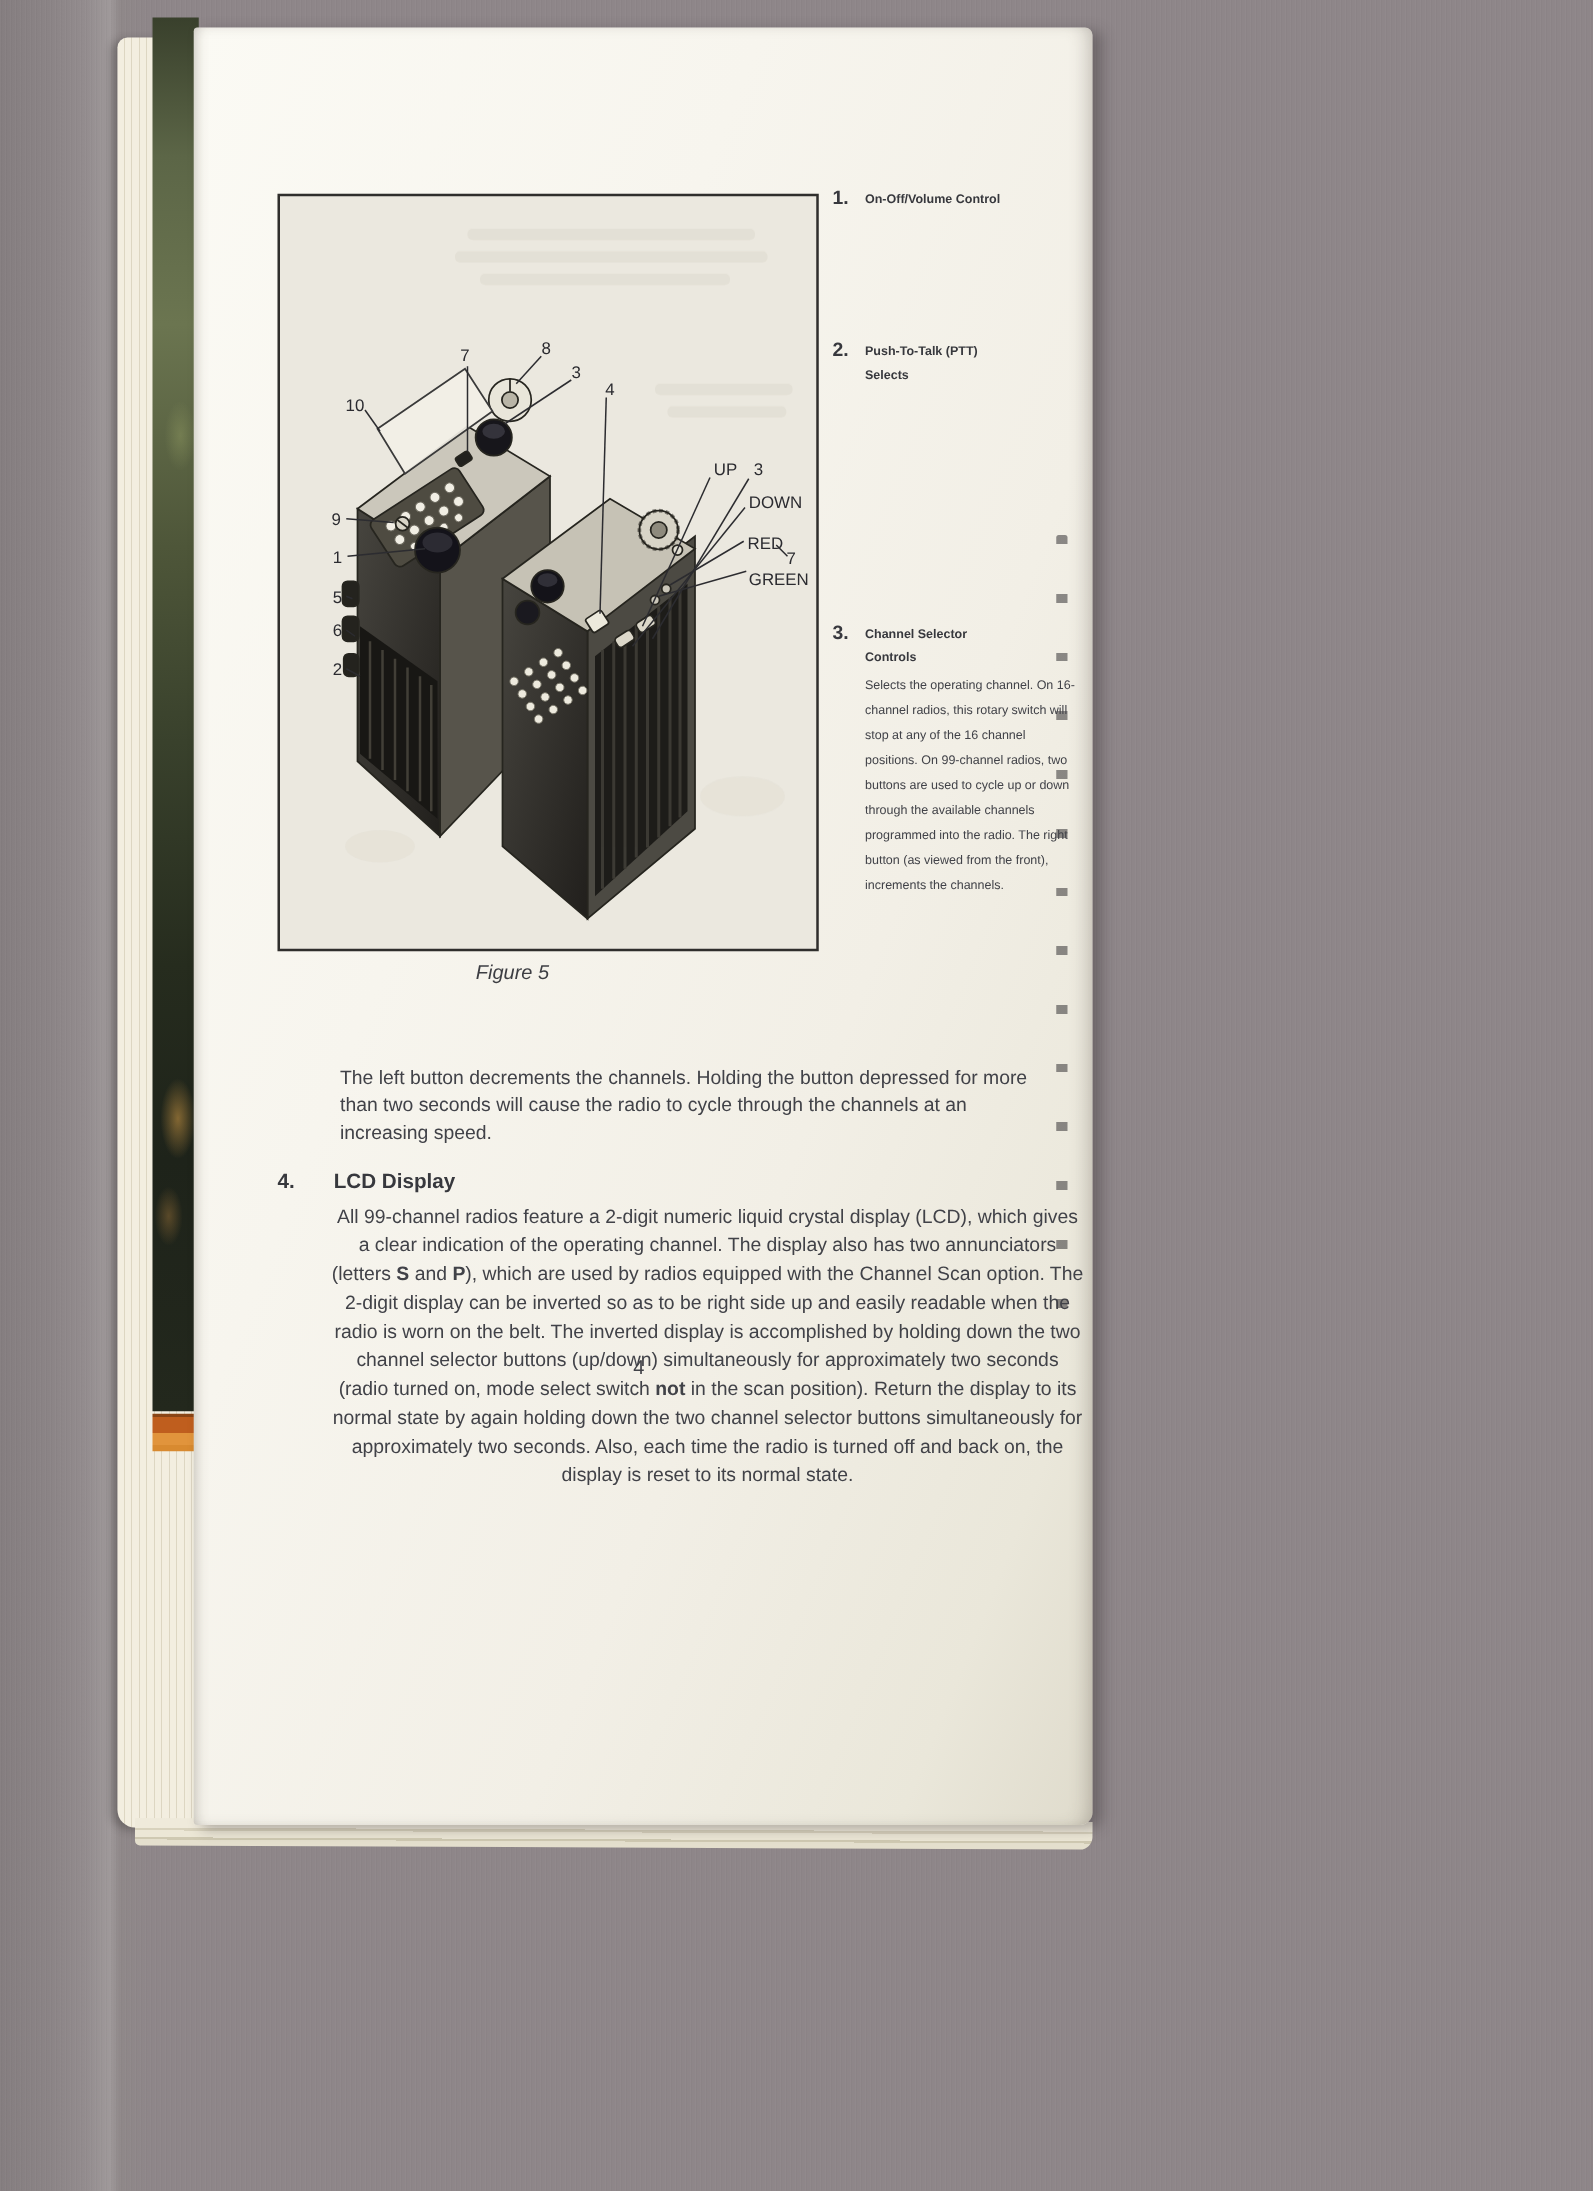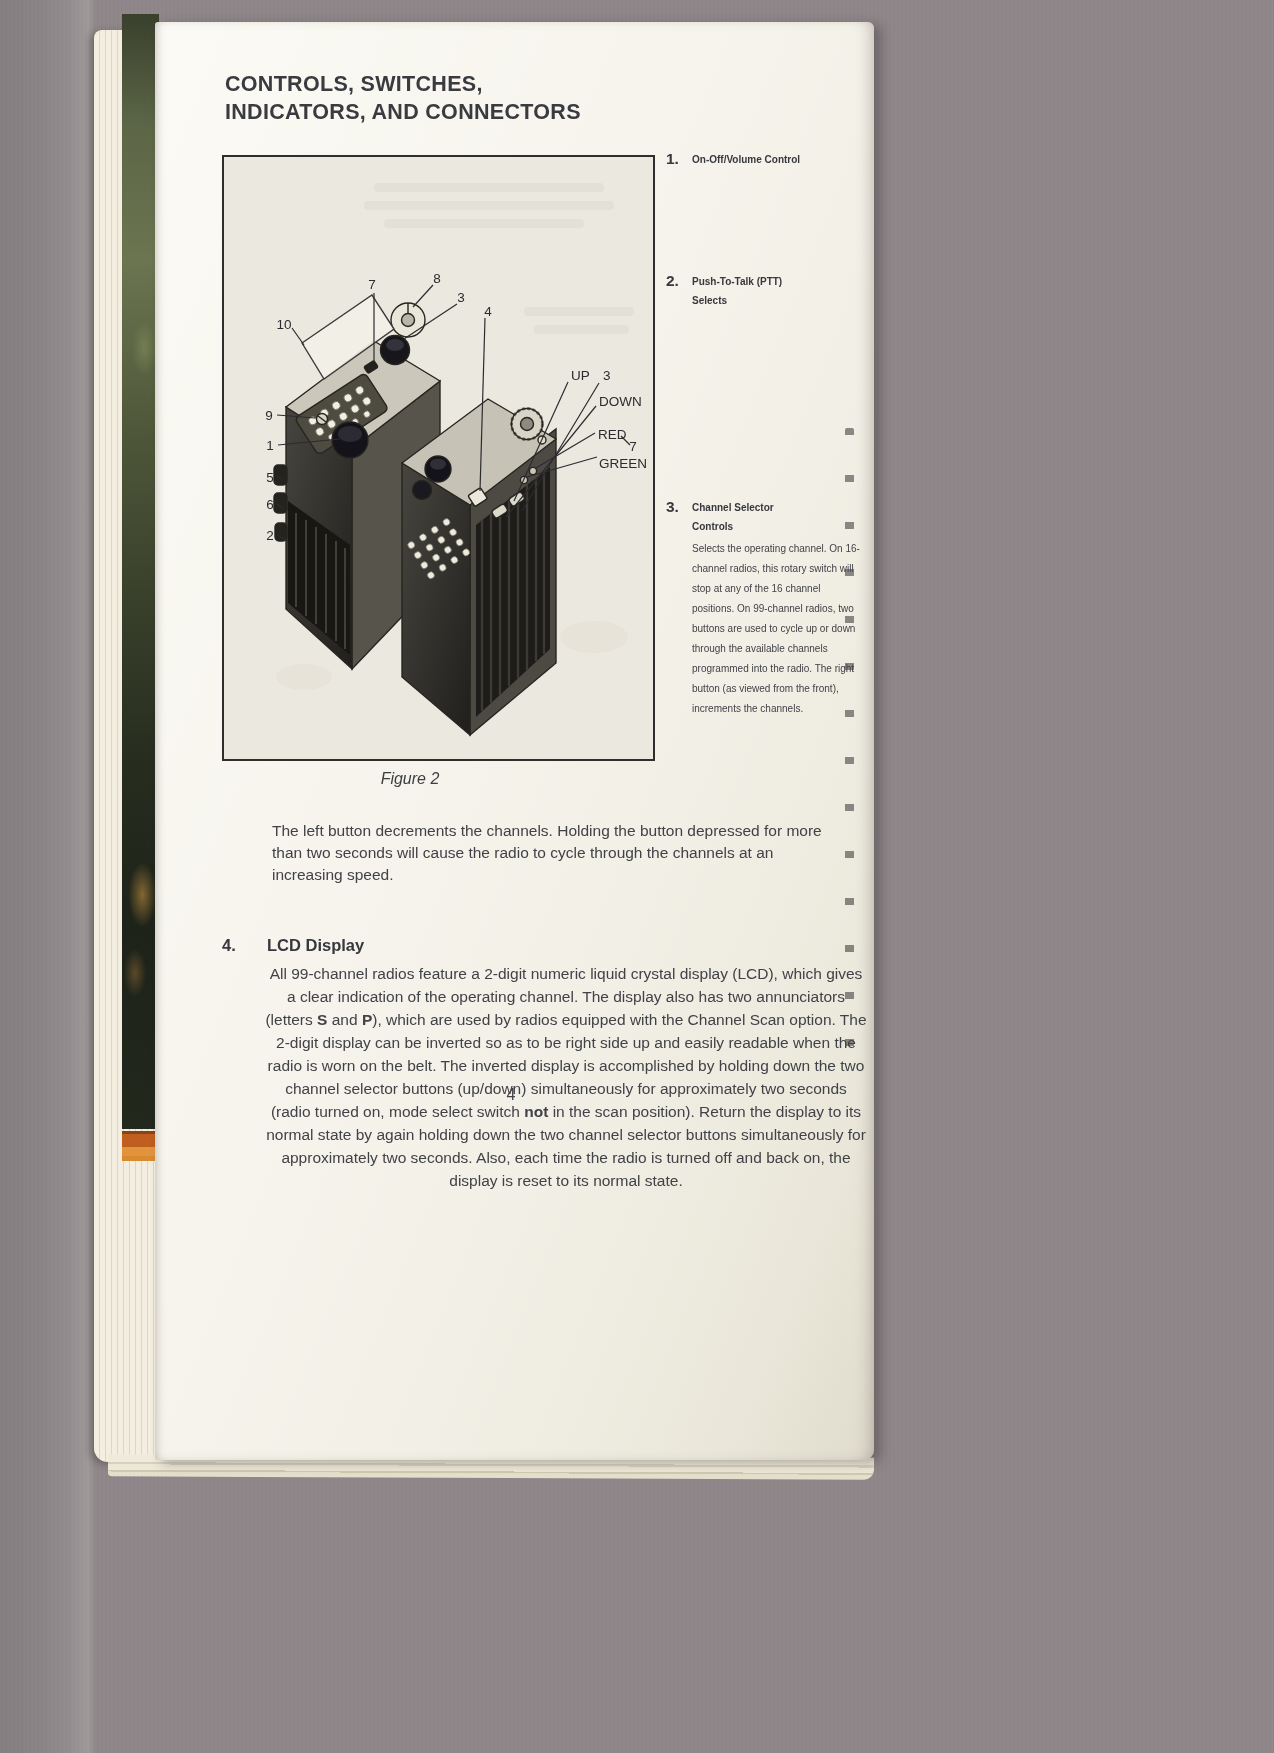--- a/index.html
+++ b/index.html
@@ -40,43 +40,39 @@
   .figure-frame{left:222px;top:155px;width:429px;height:602px;border:2px solid #2f2e2c;background:#ebe8df;}
   .figure-frame svg{display:block;width:100%;height:100%;}
   .figure-caption{left:300px;top:770px;width:220px;text-align:center;font-style:italic;font-size:16px;color:#3d3e43;}
   .sec{position:absolute;display:flex;width:212px;z-index:5;}
   .sec-num{font-weight:bold;font-size:15.5px;width:26px;flex:0 0 26px;color:#37383d;}
   .sec-content{width:172px;font-size:10px;line-height:20px;}
   .sec-title{font-weight:bold;white-space:pre;color:#37383d;margin-bottom:3px;line-height:19px;}
   .sec1{left:666px;top:150px;}
   .sec2{left:666px;top:272px;}
   .sec3{left:666px;top:498px;}
-  .cont-para{left:272px;top:820px;width:560px;font-size:15.5px;line-height:22px;}
+  .cont-para{left:272px;top:852px;width:560px;font-size:15.5px;line-height:22px;}
   .sec4-head{left:222px;top:936px;display:flex;font-size:16.5px;font-weight:bold;color:#37383d;}
   .sec4-head .n{width:45px;}
   .sec4-body{left:265px;top:962px;width:602px;font-size:15.5px;line-height:23px;text-align:center;}
   .page-num{left:485px;top:1086px;width:52px;text-align:center;font-size:16px;}
   .callout-text{font-size:13.5px;fill:#2b2b30;font-family:"Liberation Sans",sans-serif;}
 </style>
 </head>
 <body>
 
 <div class="canvas">
 
   <div class="abs left-edges"></div>
   <div class="abs cover-strip"></div>
   <div class="abs orange-stripe"></div>
   <div class="abs bottom-edges"></div>
   <div class="abs main-page"></div>
   <div class="abs right-marks"></div>
 
-  <div class="abs content doc-title">
-    <div>CONTROLS, SWITCHES,</div>
-    <div>INDICATORS, AND CONNECTORS</div>
-  </div>
 
   <div class="abs content figure-frame">
     <svg viewBox="0 0 429 602">
       <defs>
         <linearGradient id="gFaceL" x1="0" y1="0" x2="1" y2="1">
           <stop offset="0" stop-color="#47453f"></stop>
             <stop offset="1" stop-color="#211f1c"></stop>
         </linearGradient>
       </defs>
 
@@ -219,21 +215,21 @@
         <text class="callout-text" x="347" y="223">UP</text>
         <text class="callout-text" x="379" y="223">3</text>
         <text class="callout-text" x="375" y="249">DOWN</text>
         <text class="callout-text" x="374" y="282">RED</text>
         <text class="callout-text" x="409" y="294" text-anchor="middle">7</text>
         <text class="callout-text" x="375" y="311">GREEN</text>
       </g>
     </svg>
   </div>
 
-  <div class="abs content figure-caption">Figure 2</div>
+  <div class="abs content figure-caption">Figure 5</div>
 
   <div class="sec sec1">
     <div class="sec-num">1.</div>
     <div class="sec-content">
       <div class="sec-title">On-Off/Volume Control</div>
     </div>
   </div>
 
   <div class="sec sec2">
     <div class="sec-num">2.</div>

